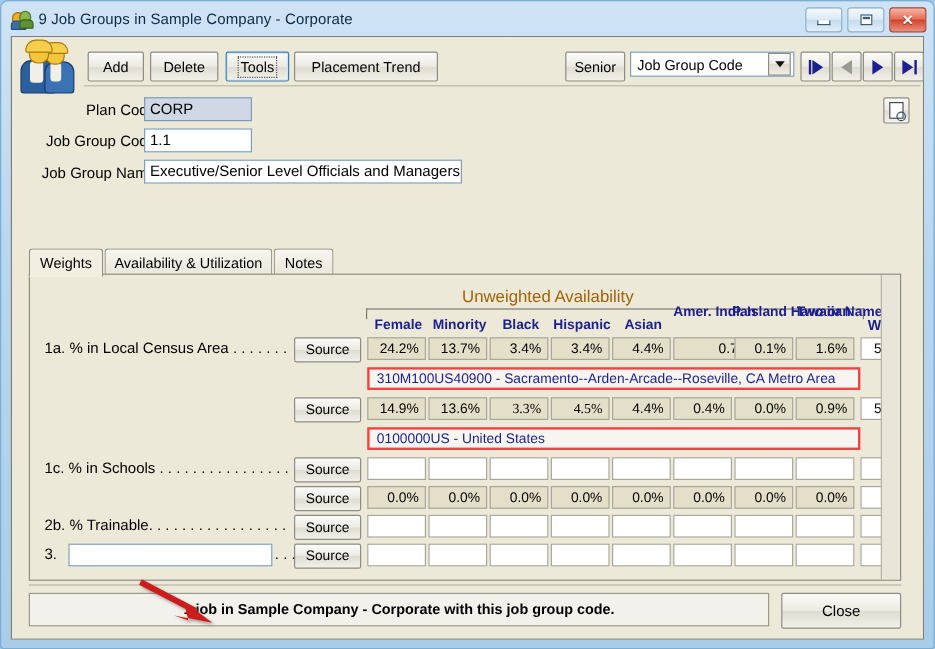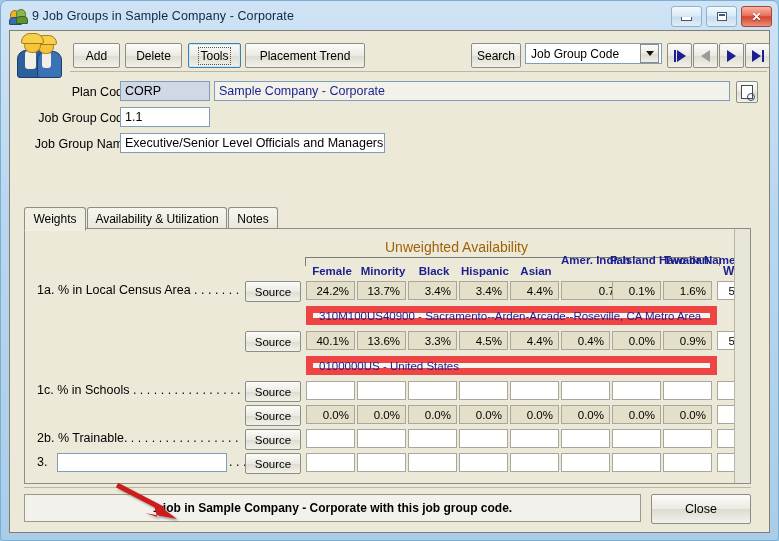--- a/index.html
+++ b/index.html
@@ -183,21 +183,21 @@
     position:absolute;height:19px;box-sizing:border-box;
     border:1px solid #a9a79b;
     display:flex;align-items:center;justify-content:flex-end;
     padding-right:5px;font-size:11.5px;color:#000;
   }
   .cell.filled{background:#e3dfc8;}
   .cell.empty{background:#fff;}
   .cell.weight{background:#fff;}
   .srcline{
     position:absolute;height:19px;box-sizing:border-box;
-    border:7px solid #ef4444;background:#f6f5ef;
+    border:2px solid #ef4444;background:#f6f5ef;
     display:flex;align-items:center;padding-left:6px;
     font-size:11.5px;color:#1b1f8f;
   }
   .vscroll{
     position:absolute;right:0;top:0;bottom:0;width:15px;
     background:#e8e6d8;border-left:1px solid #b6b4a6;
   }
   
   .statusbar{
     position:absolute;left:14px;right:18px;bottom:10px;height:28px;
@@ -267,21 +267,21 @@
         <span>Delete</span>
       </div>
       <div class="tbtn focused" style="left:178px;top:12px;width:51px;">
         <span class="ftxt">Tools</span>
       </div>
       <div class="tbtn" style="left:235px;top:12px;width:118px;">
         <span>Placement Trend</span>
       </div>
 
       <div class="tbtn" style="left:461px;top:12px;width:48px;">
-        <span>Search</span>
+        <span>Senior</span>
       </div>
       <div class="combo" style="left:515px;top:12px;width:137px;">
         <span class="ctext">Job Group Code</span>
         <span class="carrow">
               <span class="tri-d"></span>
             </span>
       </div>
 
       <div class="navbtn" style="left:657px;top:12px;">
         <span style="display:flex;align-items:center;">
@@ -299,21 +299,20 @@
         <span style="display:flex;align-items:center;">
               <span class="tri-r"></span>
               <span class="bar-r"></span>
             </span>
       </div>
       <div class="tb-sep"></div>
     </div>
 
     <div class="flabel" style="left:30px;top:54px;width:90px;">Plan Code</div>
     <div class="fbox readonly" style="left:110px;top:50px;width:90px;">CORP</div>
-    <div class="fbox bluetext" style="left:204px;top:50px;width:516px;">Sample Company - Corporate</div>
     <div class="lookupbtn" style="left:726px;top:50px;">
       <span class="doc-ic"></span>
     </div>
 
     <div class="flabel" style="left:10px;top:80px;width:110px;">Job Group Code</div>
     <div class="fbox" style="left:110px;top:76px;width:90px;">1.1</div>
 
     <div class="flabel" style="left:10px;top:106px;width:110px;">Job Group Name</div>
     <div class="fbox" style="left:110px;top:102px;width:265px;">Executive/Senior Level Officials and Managers</div>
 
@@ -360,24 +359,24 @@
         <div class="cell filled" style="left:485px;top:52px;width:49px;">4.4%</div>
         <div class="cell filled" style="left:536px;top:52px;width:70px;">0.7%</div>
         <div class="cell filled" style="left:587px;top:52px;width:49px;">0.1%</div>
         <div class="cell filled" style="left:638px;top:52px;width:49px;">1.6%</div>
         <div class="cell weight" style="left:692px;top:52px;width:50px;">50.0%</div>
         <div class="srcline" style="left:281px;top:77px;width:411px;">310M100US40900 - Sacramento--Arden-Arcade--Roseville, CA Metro Area</div>
 
         <div class="srcbtn" style="left:220px;top:102px;">
           <span>Source</span>
         </div>
-        <div class="cell filled" style="left:281px;top:102px;width:49px;">40.1%</div>
+        <div class="cell filled" style="left:281px;top:102px;width:49px;">14.9%</div>
         <div class="cell filled" style="left:332px;top:102px;width:49px;">13.6%</div>
-        <div class="cell filled" style="left:383px;top:102px;width:49px;">3.3%</div>
-        <div class="cell filled" style="left:434px;top:102px;width:49px;">4.5%</div>
+        <div class="cell filled" style="left:383px;top:102px;width:49px;font-family:Liberation Serif, serif;">3.3%</div>
+        <div class="cell filled" style="left:434px;top:102px;width:49px;font-family:Liberation Serif, serif;">4.5%</div>
         <div class="cell filled" style="left:485px;top:102px;width:49px;">4.4%</div>
         <div class="cell filled" style="left:536px;top:102px;width:49px;">0.4%</div>
         <div class="cell filled" style="left:587px;top:102px;width:49px;">0.0%</div>
         <div class="cell filled" style="left:638px;top:102px;width:49px;">0.9%</div>
         <div class="cell weight" style="left:692px;top:102px;width:50px;">50.0%</div>
         <div class="srcline" style="left:281px;top:127px;width:411px;">0100000US - United States</div>
 
         <div class="rowlabel" style="left:12px;top:154px;">
           <span>1c.</span>
           <span>% in Schools</span>

